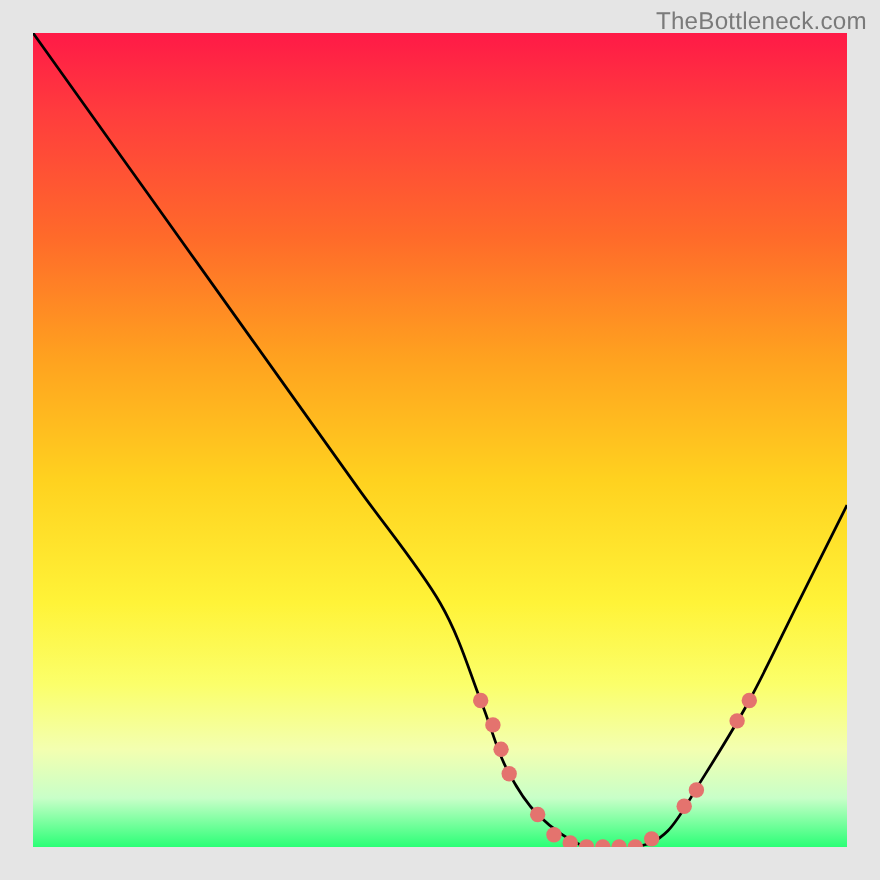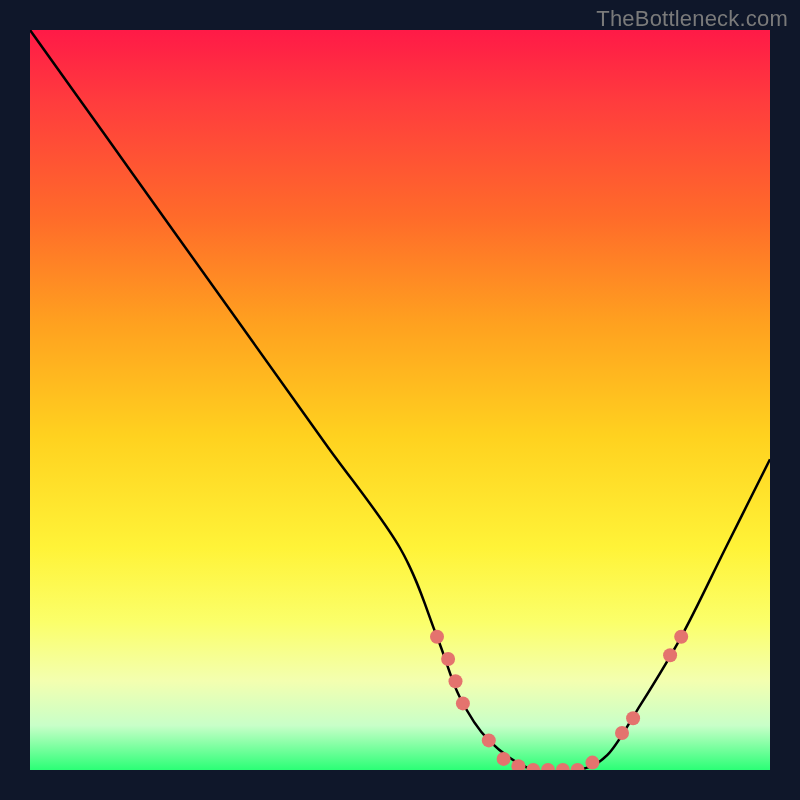--- a/index.html
+++ b/index.html
@@ -8,21 +8,21 @@
     width: 800px;
     height: 800px;
     background: #000;
     overflow: hidden;
     font-family: Arial, Helvetica, sans-serif;
   }
   .stage {
     position: relative;
     width: 800px;
     height: 800px;
-    background: #0f172a;
+    background: #e5e5e5;
   }
   .plot-area {
     position: absolute;
     left: 30px;
     top: 30px;
     width: 740px;
     height: 740px;
   }
   .gradient-bg {
     position: absolute;

